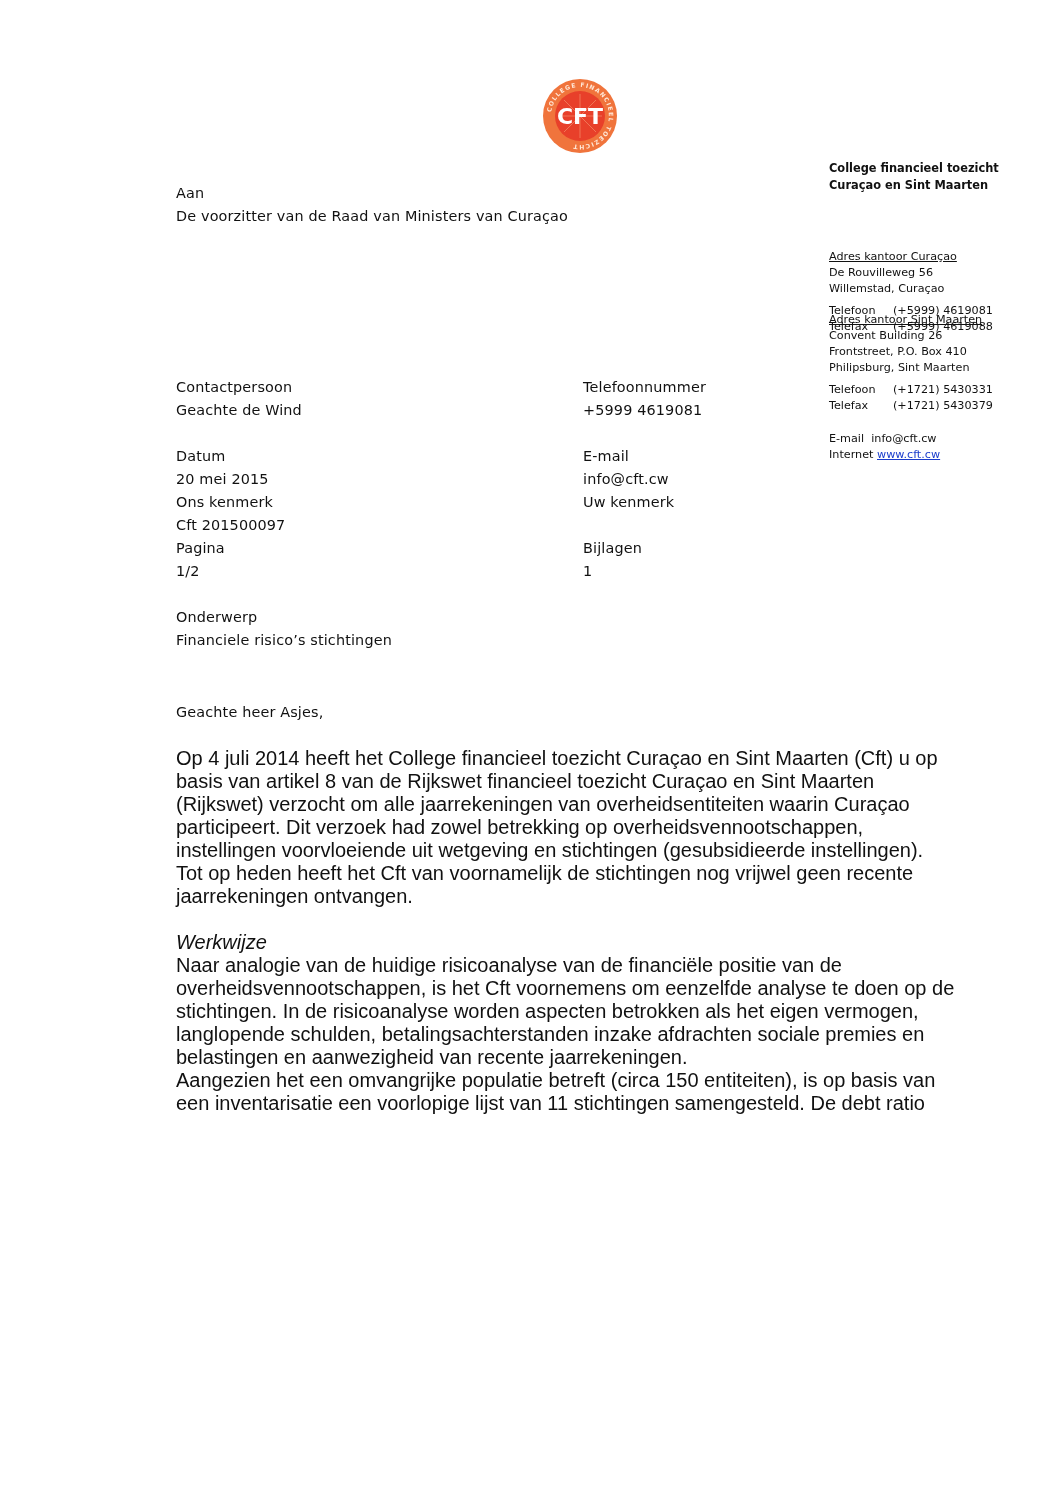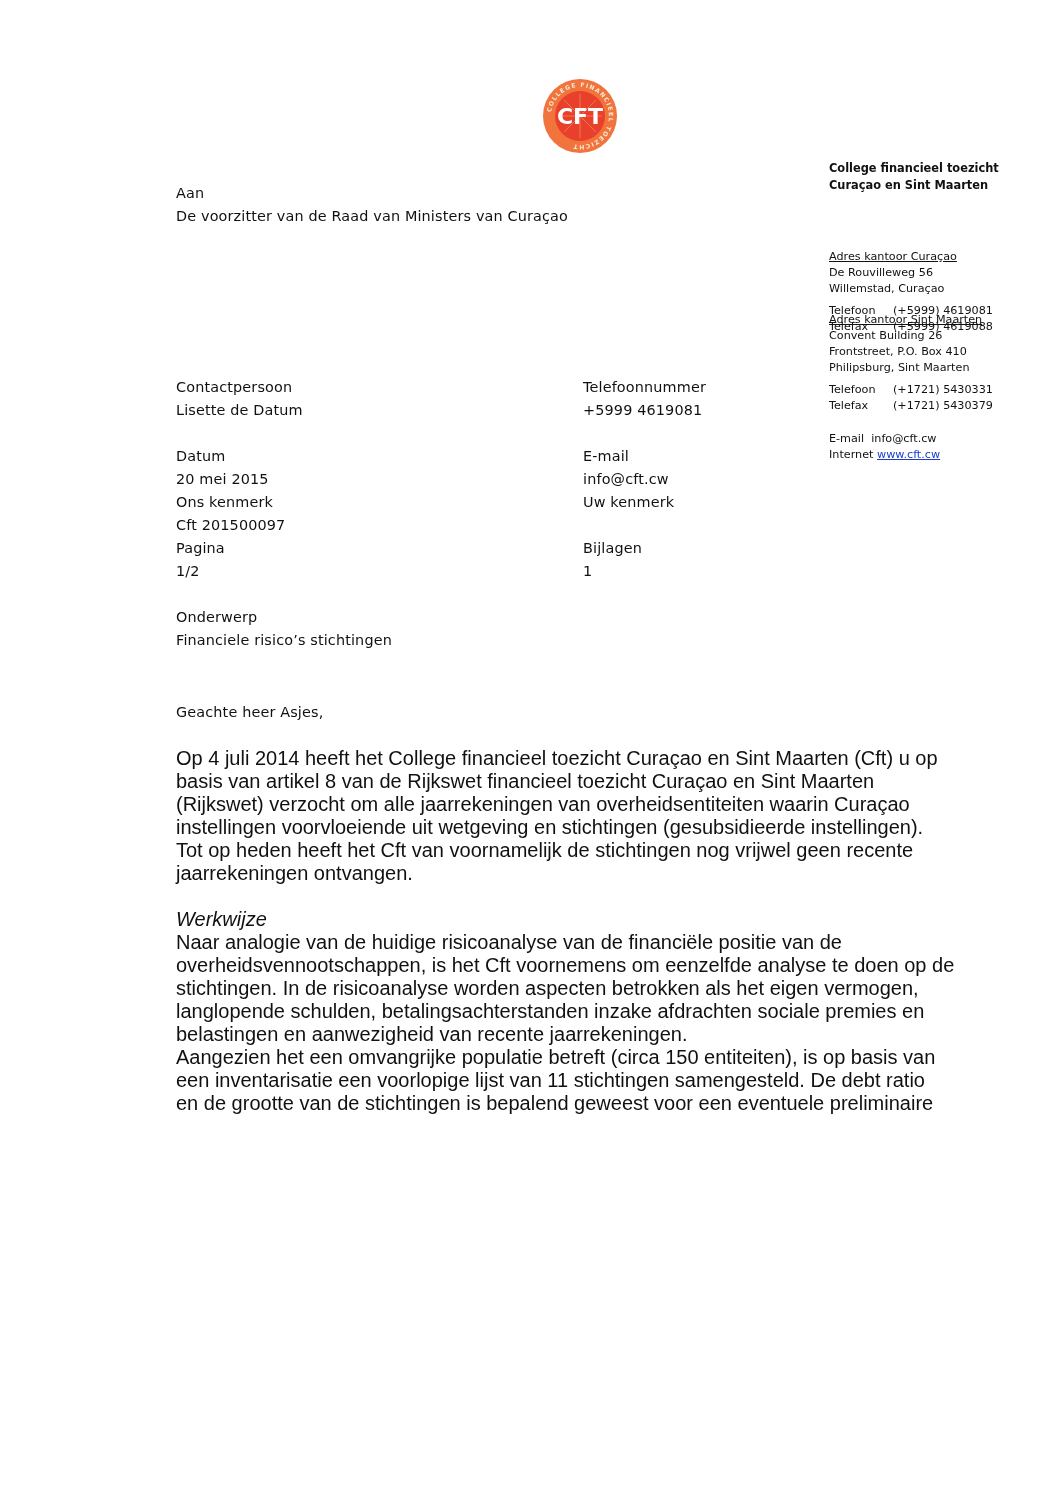--- a/index.html
+++ b/index.html
@@ -85,21 +85,21 @@
   <div class="row"><span>Internet</span> <a href="#">www.cft.cw</a></div>
 </div>
 
 <div class="abs main" style="top:182px;">
   <div class="line">Aan</div>
   <div class="line">De voorzitter van de Raad van Ministers van Curaçao</div>
 </div>
 
 <div class="abs main" style="top:376px;">
   <div class="line">Contactpersoon</div>
-  <div class="line">Lisette de Datum</div>
+  <div class="line">Geachte de Wind</div>
   <div class="line"></div>
   <div class="line">Datum</div>
   <div class="line">20 mei 2015</div>
   <div class="line">Ons kenmerk</div>
   <div class="line">Cft 201500097</div>
   <div class="line">Pagina</div>
   <div class="line">1/2</div>
   <div class="line"></div>
   <div class="line">Onderwerp</div>
   <div class="line">Financiele risico’s stichtingen</div>
@@ -119,31 +119,31 @@
 
 <div class="abs main" style="top:701px;">
   <div class="line">Geachte heer Asjes,</div>
 </div>
 
 <div class="abs body-text" style="top:747px;">
   <div>
     <div class="line">Op 4 juli 2014 heeft het College financieel toezicht Curaçao en Sint Maarten (Cft) u op</div>
     <div class="line">basis van artikel 8 van de Rijkswet financieel toezicht Curaçao en Sint Maarten</div>
     <div class="line">(Rijkswet) verzocht om alle jaarrekeningen van overheidsentiteiten waarin Curaçao</div>
+    <div class="line">participeert. Dit verzoek had zowel betrekking op overheidsvennootschappen,</div>
     <div class="line">instellingen voorvloeiende uit wetgeving en stichtingen (gesubsidieerde instellingen).</div>
     <div class="line">Tot op heden heeft het Cft van voornamelijk de stichtingen nog vrijwel geen recente</div>
     <div class="line">jaarrekeningen ontvangen.</div>
   </div>
   <div class="line"></div>
   <div class="line italic">Werkwijze</div>
   <div>
     <div class="line">Naar analogie van de huidige risicoanalyse van de financiële positie van de</div>
     <div class="line">overheidsvennootschappen, is het Cft voornemens om eenzelfde analyse te doen op de</div>
     <div class="line">stichtingen. In de risicoanalyse worden aspecten betrokken als het eigen vermogen,</div>
     <div class="line">langlopende schulden, betalingsachterstanden inzake afdrachten sociale premies en</div>
     <div class="line">belastingen en aanwezigheid van recente jaarrekeningen.</div>
   </div>
   <div>
     <div class="line">Aangezien het een omvangrijke populatie betreft (circa 150 entiteiten), is op basis van</div>
     <div class="line">een inventarisatie een voorlopige lijst van 11 stichtingen samengesteld. De debt ratio</div>
-    <div class="line">en de grootte van de stichtingen is bepalend geweest voor een eventuele preliminaire</div>
   </div>
 </div>
 
 </body></html>

